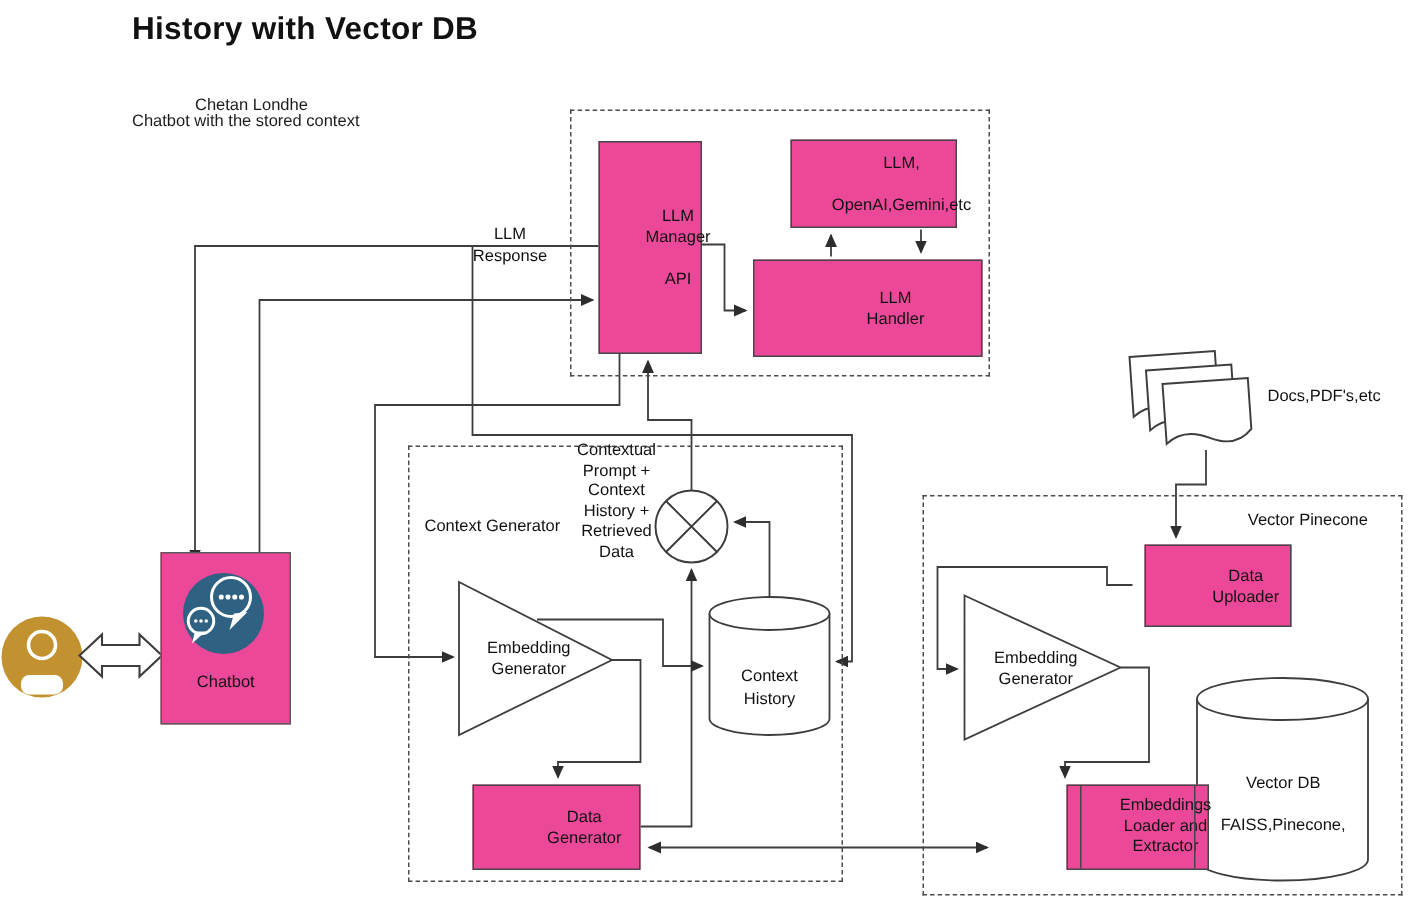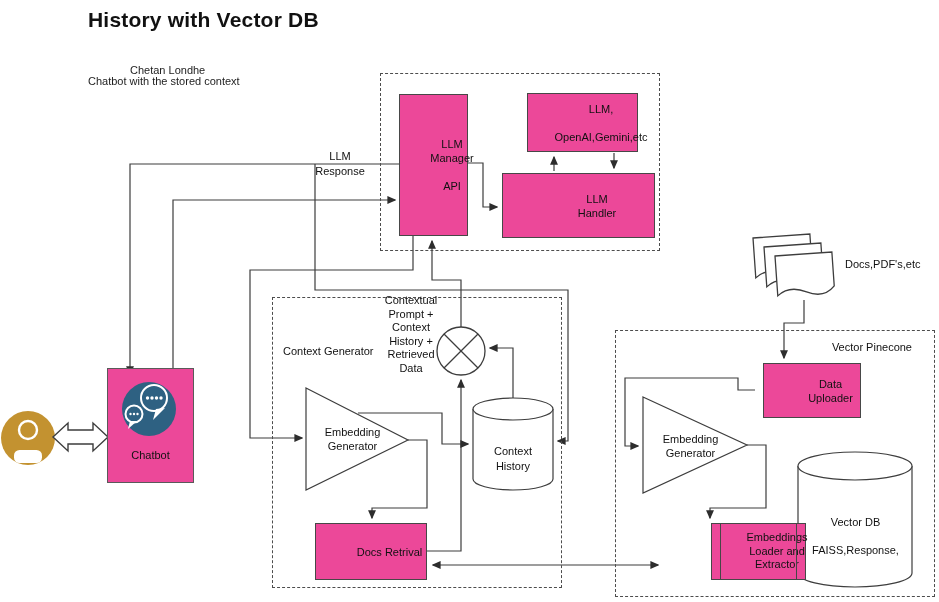--- a/index.html
+++ b/index.html
@@ -99,21 +99,21 @@
 
   <div class="node" style="left:399px;top:94px;width:69px;height:142px;">LLM
 Manager
 
 API</div>
   <div class="node" style="left:527px;top:93px;width:111px;height:59px;">LLM,
 
 OpenAI,Gemini,etc</div>
   <div class="node" style="left:502px;top:173px;width:153px;height:65px;">LLM
 Handler</div>
-  <div class="node" style="left:315px;top:523px;width:112px;height:57px;">Docs Retrival</div>
+  <div class="node" style="left:315px;top:523px;width:112px;height:57px;">Data Generator</div>
   <div class="node" style="left:732px;top:363px;width:98px;height:55px;margin-left:31px;">Data Uploader</div>
   <div class="node" style="left:663px;top:523px;width:95px;height:57px;line-height:13.5px;margin-left:48px;">
     <div class="subline" style="left:8px;"></div>
     <div class="subline" style="right:8px;"></div>
     <span>Embeddings
 Loader and
 Extractor</span>
   </div>
 
   <div class="node chatbot-node" style="left:107px;top:368px;width:87px;height:115px;">
@@ -148,15 +148,15 @@
 Data</div>
   <div class="lbl left" style="left:845px;top:258px;width:92px;">Docs,PDF's,etc</div>
   <div class="lbl" style="left:305px;top:425px;width:95px;line-height:14px;">Embedding
 Generator</div>
   <div class="lbl" style="left:643px;top:432px;width:95px;line-height:14px;">Embedding
 Generator</div>
   <div class="lbl" style="left:473px;top:444px;width:80px;line-height:14.5px;">Context
 History</div>
   <div class="lbl" style="left:799px;top:515px;width:113px;line-height:14px;">Vector DB
 
-FAISS,Response,</div>
+FAISS,Pinecone,</div>
 
 </div>
 
 </body></html>

